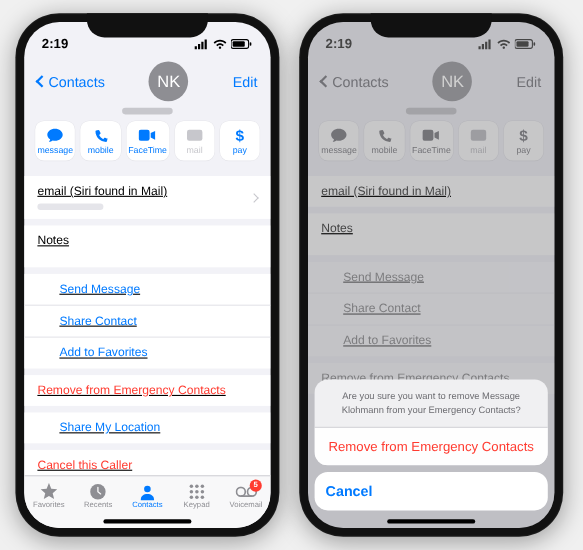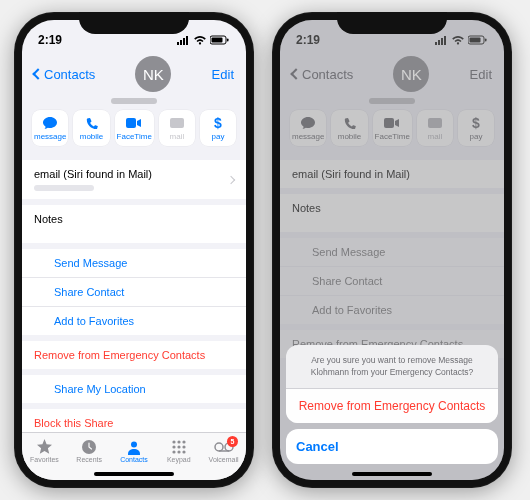--- a/index.html
+++ b/index.html
@@ -64,21 +64,21 @@
     flex:1; background:#fff; border-radius:8px; text-align:center;
     padding:6px 2px 5px; box-shadow:0 0 0 .5px rgba(0,0,0,.05);
     color:#007aff; font-size:8px;
   }
   .dim .qbtn{ background:#f3f3f5; color:#8d8d92;}
   .qbtn.disabled{ color:#c7c7cc;}
   .dim .qbtn.disabled{ color:#c0c0c5;}
   .qicon{ height:14px; display:flex;align-items:center;justify-content:center;margin-bottom:2px;}
   .qlabel{ font-weight:400; }
 
-  .content { flex:1; overflow:hidden; font-size:11px;}
+  .content { flex:1; overflow:hidden; font-size:11px;text-decoration:underline;}
   .cell-group{ margin-top:6px;}
   .cell {
     background:#fff; padding:8px 12px; font-size:11px; color:#000;
     border-top:.5px solid #e5e5ea;
   }
   .dim .cell{ background:#f3f3f5; color:#555;}
   .cell:first-child{border-top:none;}
   .cell-link{ color:#007aff;padding-left:32px;}
   .cell-destructive{ color:#ff3b30;}
   .dim .cell-link, .dim .cell-destructive{ opacity:.55;}
@@ -203,21 +203,21 @@
         <div class="cell cell-link">Share Contact</div>
         <div class="cell cell-link">Add to Favorites</div>
       </div>
       <div class="cell-group">
         <div class="cell cell-destructive">Remove from Emergency Contacts</div>
       </div>
       <div class="cell-group">
         <div class="cell cell-link">Share My Location</div>
       </div>
       <div class="cell-group">
-        <div class="cell cell-destructive">Block this Share</div>
+        <div class="cell cell-destructive">Cancel this Caller</div>
       </div>
     </div>
 
     <div class="tabbar">
       <div class="tab">
         <div class="ticon">
             <svg width="17" height="16" viewBox="0 0 17 16">
               <path fill="currentColor" d="M8.5 0l2.1 5.3 5.4.4-4.1 3.6 1.3 5.4L8.5 12l-4.7 2.7 1.3-5.4L1 5.7l5.4-.4z"></path>
             </svg>
           </div>

